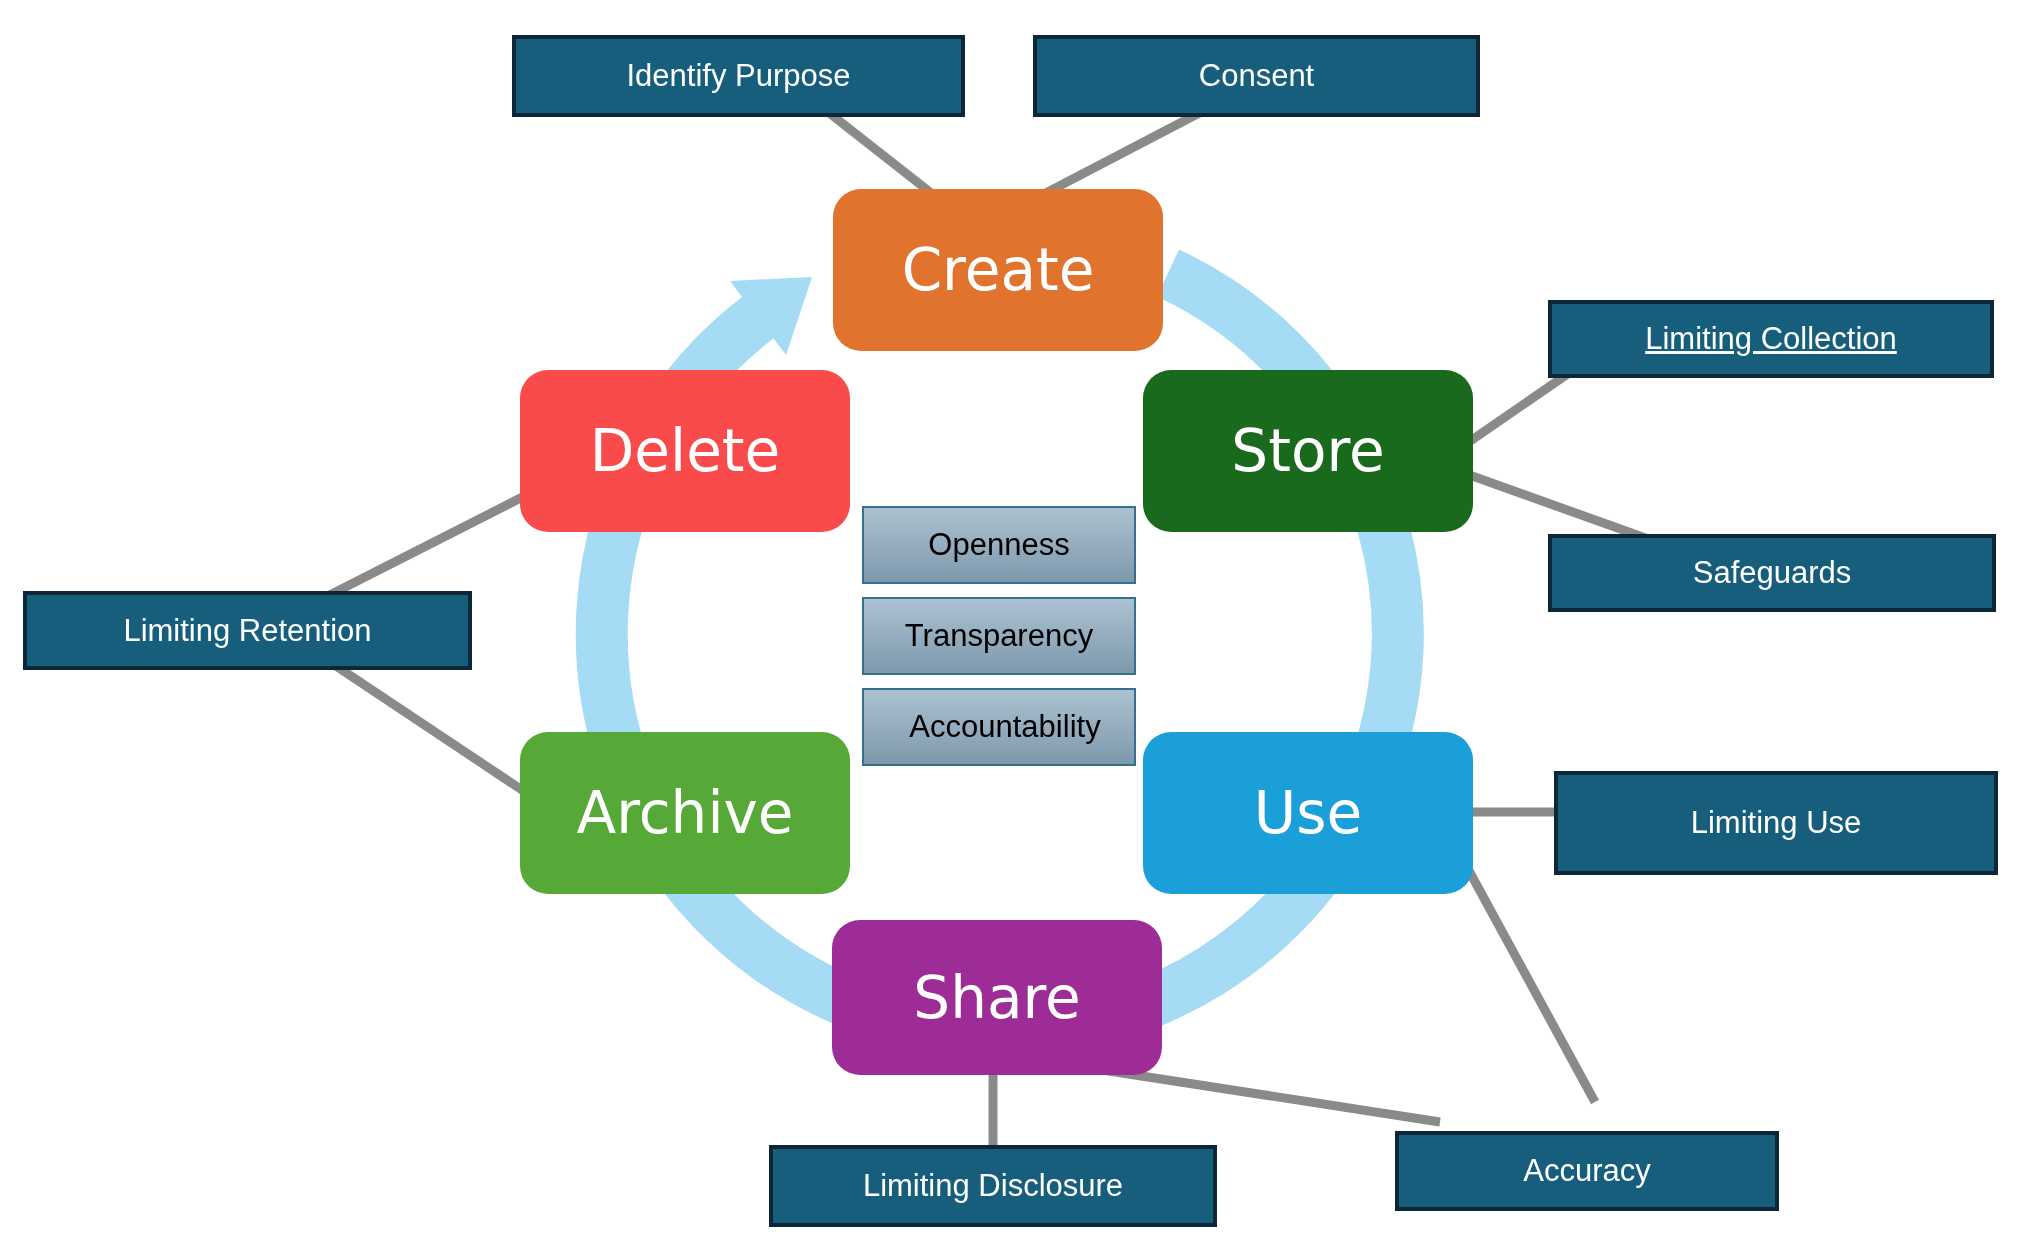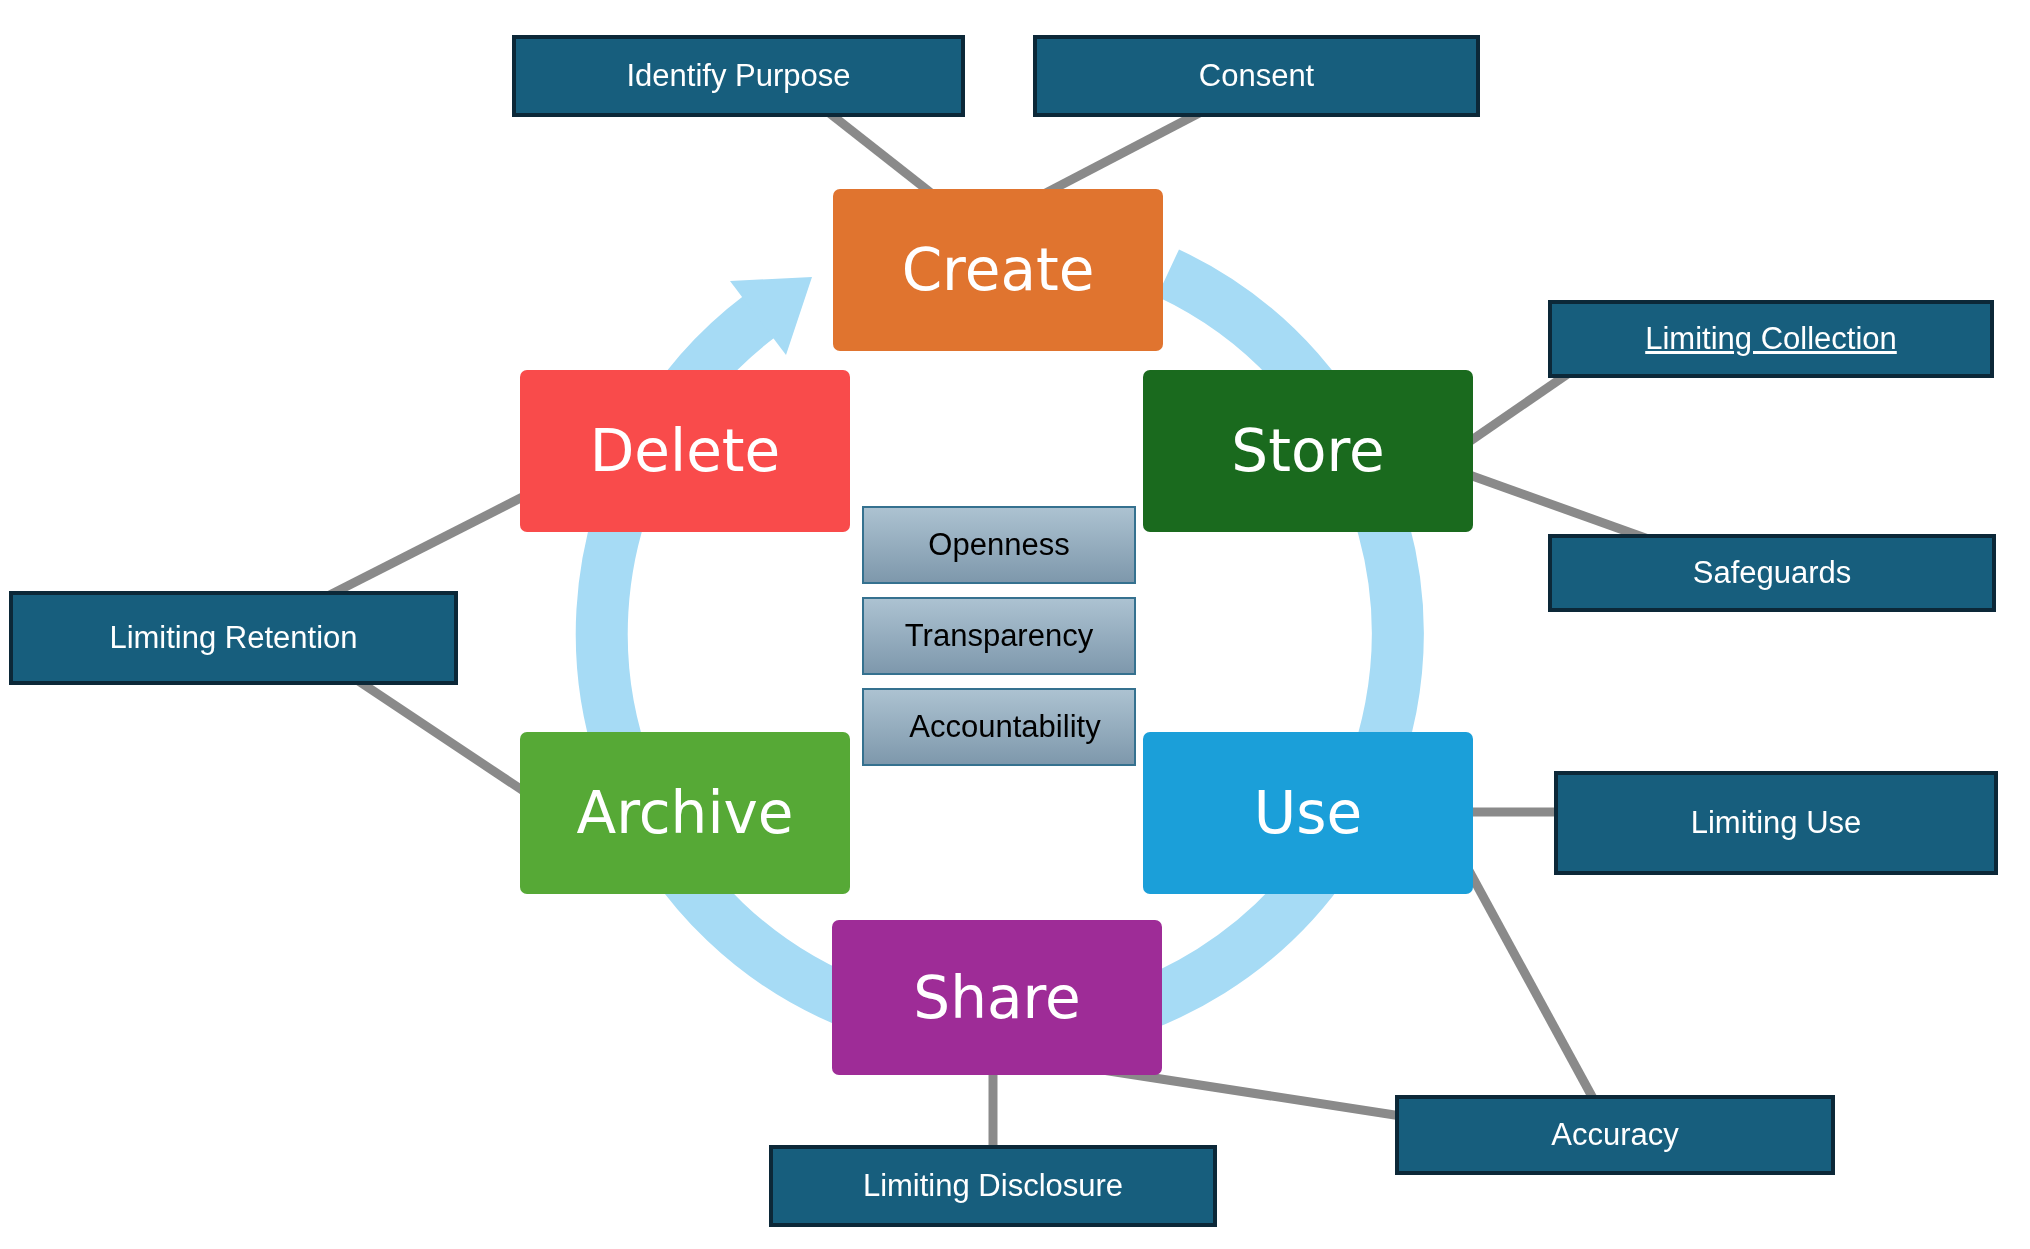--- a/index.html
+++ b/index.html
@@ -15,21 +15,21 @@
     position:absolute;
     left:0;top:0;
     width:2030px;height:1249px;
     z-index:1;
   }
   
   .node{
     position:absolute;
     width:330px;
     height:162px;
-    border-radius:7px;
+    border-radius:28px;
     display:flex;
     align-items:center;
     justify-content:center;
     color:#ffffff;
     font-family:"DejaVu Sans", sans-serif;
     font-size:58px;
     z-index:3;
   }
   #node-create {left:833px; top:189px; background:var(--node-create);}
   #node-delete {left:520px; top:370px; background:var(--node-delete);}
@@ -51,23 +51,23 @@
     align-items:center;
     justify-content:center;
     z-index:3;
     white-space:nowrap;
   }
   #tag-identify-purpose   {left:512px;  top:35px;   width:453px;}
   #tag-consent            {left:1033px; top:35px;   width:447px;}
   #tag-limiting-collection{left:1548px; top:300px;  width:446px; height:78px;text-decoration:underline;}
   #tag-safeguards         {left:1548px; top:534px;  width:448px; height:78px;}
   #tag-limiting-use       {left:1554px; top:771px;  width:444px; height:104px;}
-  #tag-accuracy           {left:1395px; top:1095px; width:440px; height:80px;}
+  #tag-accuracy           {left:1395px; top:1131px; width:384px; height:80px;}
   #tag-limiting-disclosure{left:769px;  top:1145px; width:448px; height:82px;}
-  #tag-limiting-retention {left:9px;   top:591px;  width:449px; height:94px;}
+  #tag-limiting-retention {left:23px;   top:591px;  width:449px; height:79px;}
 
   
   .principle{
     position:absolute;
     left:862px;
     width:274px;
     height:78px;
     box-sizing:border-box;
     border:2px solid var(--principle-border);
     background:linear-gradient(to bottom, var(--principle-top), var(--principle-bottom));

